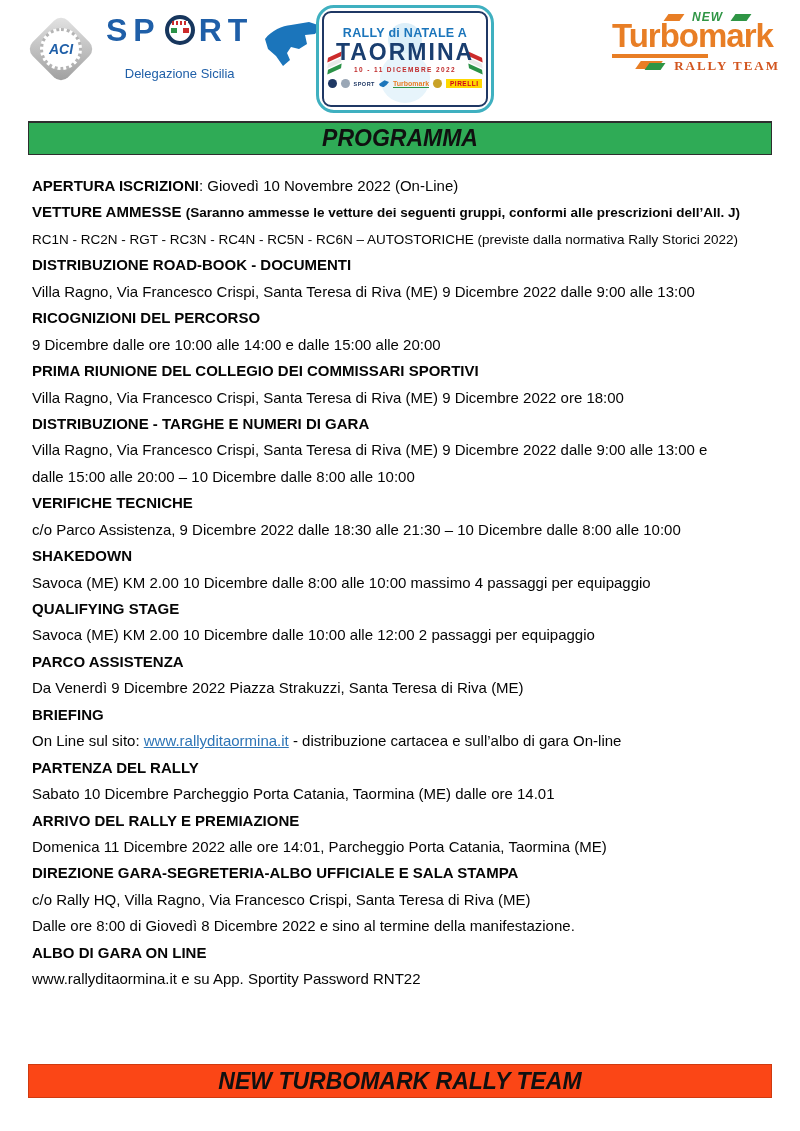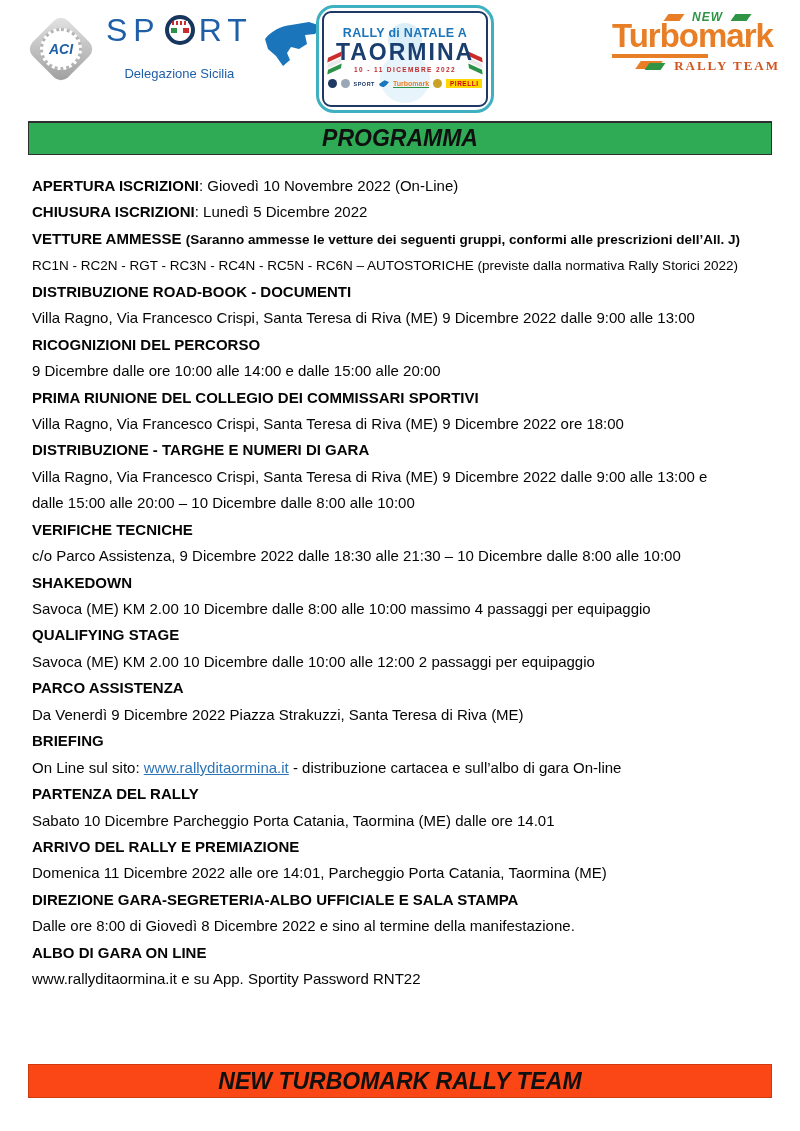--- a/index.html
+++ b/index.html
@@ -15,21 +15,21 @@
     border-radius:10px; background:linear-gradient(135deg,#e6e6e6,#9c9c9c);
     display:flex; align-items:center; justify-content:center; flex:0 0 auto;
   }
   .aci-ring {
     width:36px; height:36px; background:#fff; border-radius:50%;
     border:3px dotted #b4b4b4; display:flex; align-items:center; justify-content:center;
     transform:rotate(-45deg);
   }
   .aci-ring span { color:#1F5FA8; font-weight:700; font-style:italic; font-size:14px; }
   .aci-mid { display:flex; flex-direction:column; align-items:center; margin-left:14px; }
-  .aci-sport-word { font-size:32px; font-weight:400; color:#1F5FA8; letter-spacing:6px; line-height:1; display:flex; align-items:center; }
+  .aci-sport-word { font-size:32px; font-weight:700; color:#1F5FA8; letter-spacing:6px; line-height:1; display:flex; align-items:center; }
   .sport-o { display:inline-block; width:22px; height:22px; border-radius:50%; border:4px solid #17365D; position:relative; background:#fff; margin:0 4px; }
   .sport-o::before { content:""; position:absolute; left:2px; right:2px; top:9px; height:5px;
     background:linear-gradient(90deg,#2B9247 0 33%,#ffffff 33% 66%,#CC2B2B 66% 100%); }
   .sport-o::after { content:""; position:absolute; left:3px; right:3px; top:2px; height:4px;
     background:repeating-linear-gradient(90deg,#CC2B2B 0 2px,#ffffff 2px 4px); }
   .aci-sub { font-size:13px; color:#1F5FA8; margin-top:20px; }
   .sicily-svg { margin-left:10px; margin-top:-4px; }
 
   
   .plate { position:absolute; left:316px; top:5px; width:178px; height:108px; background:#fff;
@@ -147,21 +147,20 @@
       <span class="tm-sub">RALLY TEAM</span>
     </div>
   </div>
 
   <div class="band band-green">
     <span>PROGRAMMA</span>
   </div>
 
   <div class="program">
       <div class="line"><span class="b">APERTURA ISCRIZIONI</span><span>: Giovedì 10 Novembre 2022 (On-Line)</span></div>
-      <div class="line"><span class="b">CHIUSURA ISCRIZIONI</span><span>: Lunedì 5 Dicembre 2022</span></div>
       <div class="line"><span class="b">VETTURE AMMESSE </span><span class="b sm">(Saranno ammesse le vetture dei seguenti gruppi, conformi alle prescrizioni dell’All. J)</span></div>
       <div class="line"><span class="sm">RC1N - RC2N - RGT - RC3N - RC4N - RC5N - RC6N – AUTOSTORICHE (previste dalla normativa Rally Storici 2022)</span></div>
       <div class="line"><span class="b">DISTRIBUZIONE ROAD-BOOK - DOCUMENTI</span></div>
       <div class="line"><span>Villa Ragno, Via Francesco Crispi, Santa Teresa di Riva (ME) 9 Dicembre 2022 dalle 9:00 alle 13:00</span></div>
       <div class="line"><span class="b">RICOGNIZIONI DEL PERCORSO</span></div>
       <div class="line"><span>9 Dicembre dalle ore 10:00 alle 14:00 e dalle 15:00 alle 20:00</span></div>
       <div class="line"><span class="b">PRIMA RIUNIONE DEL COLLEGIO DEI COMMISSARI SPORTIVI</span></div>
       <div class="line"><span>Villa Ragno, Via Francesco Crispi, Santa Teresa di Riva (ME) 9 Dicembre 2022 ore 18:00</span></div>
       <div class="line"><span class="b">DISTRIBUZIONE - TARGHE E NUMERI DI GARA</span></div>
       <div class="line"><span>Villa Ragno, Via Francesco Crispi, Santa Teresa di Riva (ME) 9 Dicembre 2022 dalle 9:00 alle 13:00 e</span></div>
@@ -174,20 +173,21 @@
       <div class="line"><span>Savoca (ME) KM 2.00 10 Dicembre dalle 10:00 alle 12:00 2 passaggi per equipaggio</span></div>
       <div class="line"><span class="b">PARCO ASSISTENZA</span></div>
       <div class="line"><span>Da Venerdì 9 Dicembre 2022 Piazza Strakuzzi, Santa Teresa di Riva (ME)</span></div>
       <div class="line"><span class="b">BRIEFING</span></div>
       <div class="line"><span>On Line sul sito: </span><a class="lnk" href="#">www.rallyditaormina.it</a><span> - distribuzione cartacea e sull’albo di gara On-line</span></div>
       <div class="line"><span class="b">PARTENZA DEL RALLY</span></div>
       <div class="line"><span>Sabato 10 Dicembre Parcheggio Porta Catania, Taormina (ME) dalle ore 14.01</span></div>
       <div class="line"><span class="b">ARRIVO DEL RALLY E PREMIAZIONE</span></div>
       <div class="line"><span>Domenica 11 Dicembre 2022 alle ore 14:01, Parcheggio Porta Catania, Taormina (ME)</span></div>
       <div class="line"><span class="b">DIREZIONE GARA-SEGRETERIA-ALBO UFFICIALE E SALA STAMPA</span></div>
+      <div class="line"><span>c/o Rally HQ, Villa Ragno, Via Francesco Crispi, Santa Teresa di Riva (ME)</span></div>
       <div class="line"><span>Dalle ore 8:00 di Giovedì 8 Dicembre 2022 e sino al termine della manifestazione.</span></div>
       <div class="line"><span class="b">ALBO DI GARA ON LINE</span></div>
       <div class="line"><span>www.rallyditaormina.it e su App. Sportity Password RNT22</span></div>
     </div>
 
   <div class="band band-orange">
     <span>NEW TURBOMARK RALLY TEAM</span>
   </div>
 
 </div>

